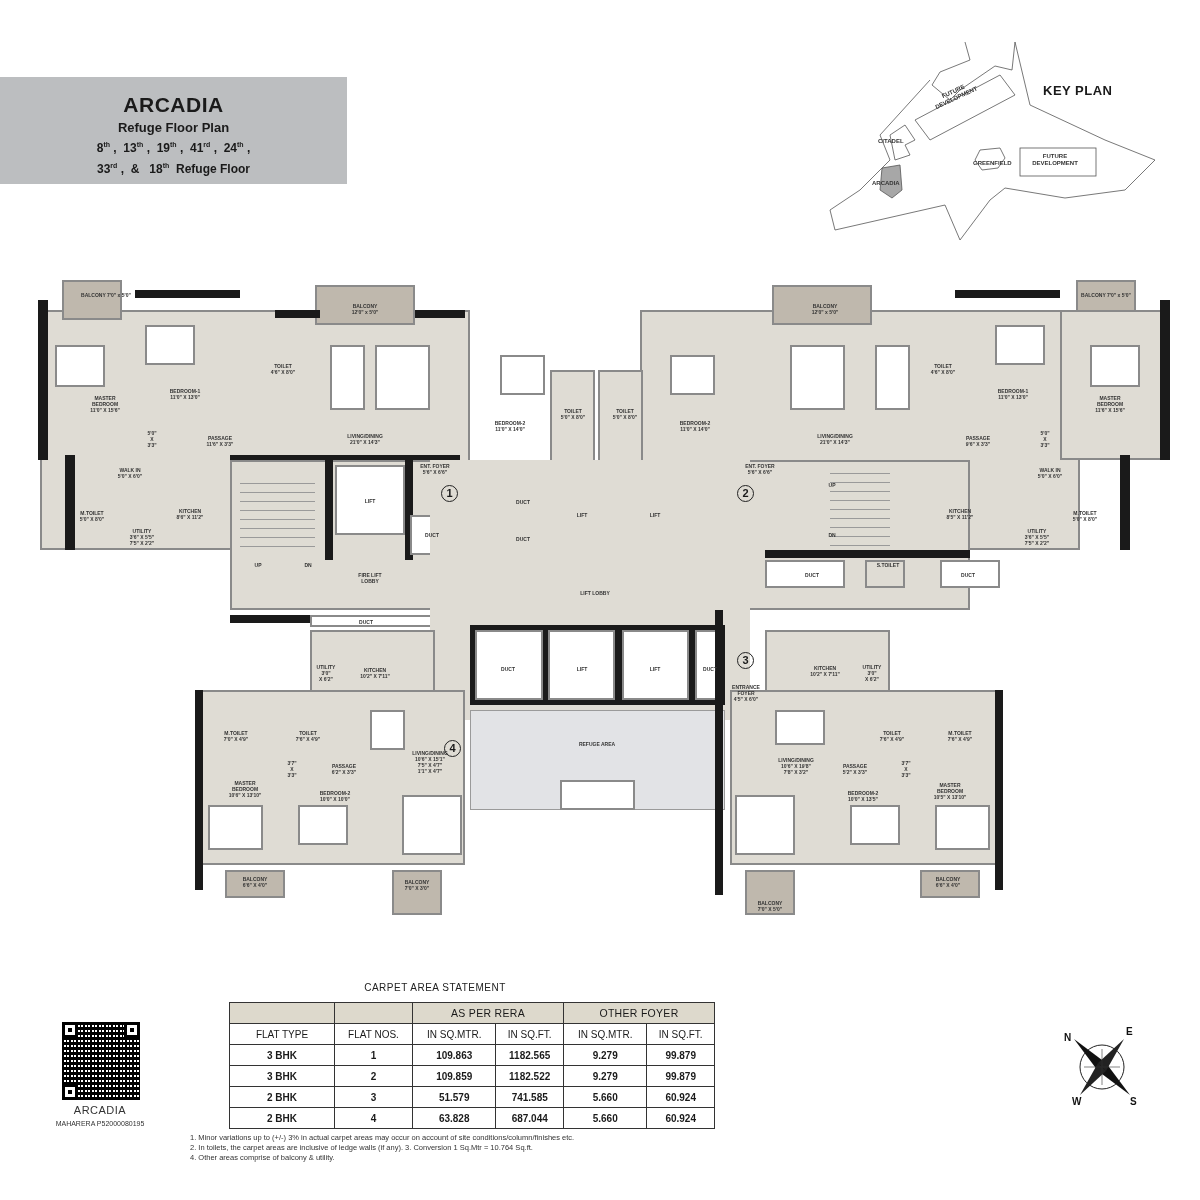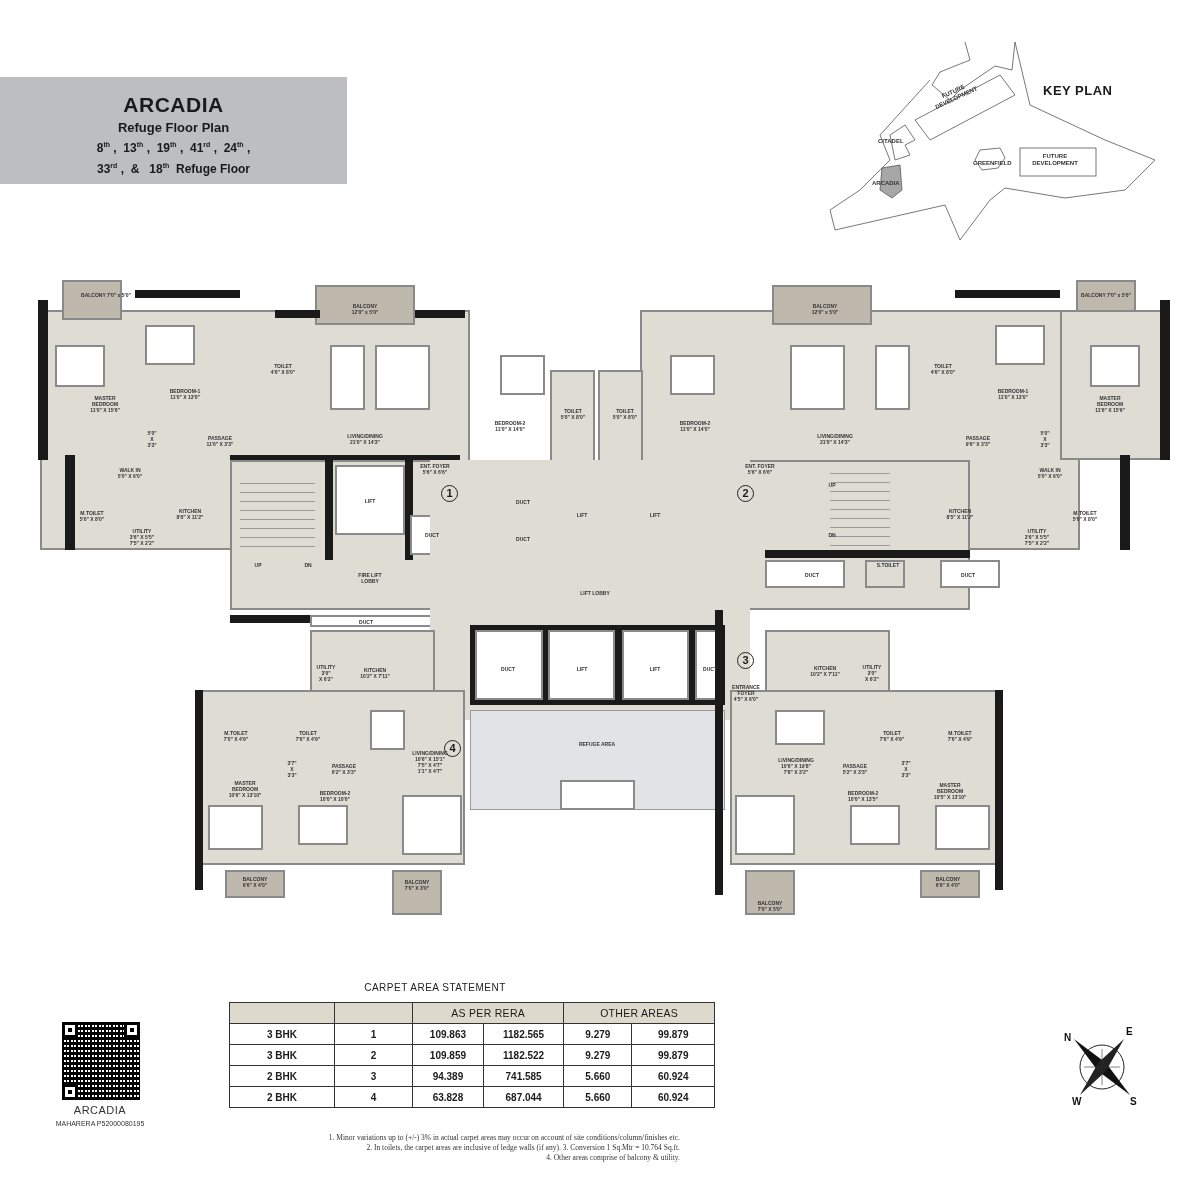--- a/index.html
+++ b/index.html
@@ -30,21 +30,21 @@
   .stairs { position: absolute; background: repeating-linear-gradient(to bottom, #dfdcd4 0px, #dfdcd4 8px, #9a9a9a 8px, #9a9a9a 9px); }
 
   
   .table-title { position: absolute; left: 190px; top: 982px; width: 490px; text-align: center; font-size: 10px; letter-spacing: 0.5px; color: #222; }
   table.area { position: absolute; left: 197px; top: 1002px; width: 486px; border-collapse: collapse; font-size: 10px; margin-left: 32px; }
   table.area td, table.area th { border: 1px solid #333; text-align: center; height: 21px; }
   table.area th.grp { background: #ddd9cc; font-weight: normal; font-size: 10.5px; letter-spacing: 0.3px; }
   table.area th.blank { background: #ddd9cc; }
   table.area th.sub { font-weight: normal; background: #fff; }
   table.area td { font-weight: bold; }
-  .notes { position: absolute; left: 190px; top: 1133px; width: 490px; text-align: right; font-size: 7.5px; line-height: 10px; color: #333; font-family: Liberation Serif, serif; }
+  .notes { position: absolute; left: 190px; top: 1133px; width: 490px; text-align: left; font-size: 7.5px; line-height: 10px; color: #333; }
 
   
   .qr { position: absolute; left: 60px; top: 1020px; width: 82px; height: 82px; background:
       repeating-linear-gradient(90deg, #000 0 2px, #fff 2px 4px, #000 4px 5px, #fff 5px 7px),
       repeating-linear-gradient(0deg, #000 0 3px, #fff 3px 5px);
       background-blend-mode: multiply; border: 2px solid #fff; }
   .qr-finder { position: absolute; width: 16px; height: 16px; border: 3px solid #000; background: #fff; }
   .qr-finder::after { content: ""; position: absolute; left: 3px; top: 3px; width: 4px; height: 4px; background: #000; }
   .qr-label { position: absolute; left: 40px; top: 1104px; width: 120px; text-align: center; font-size: 11px; color: #333; letter-spacing: 0.5px; }
   .rera { position: absolute; left: 30px; top: 1120px; width: 140px; text-align: center; font-size: 7px; color: #333; }
@@ -255,42 +255,50 @@
   <div class="lbl" style="left:918px;top:606px;"><span>BALCONY</span><br><span>6'6" X 4'0"</span></div>
 </div>
 
 <div class="table-title">CARPET AREA STATEMENT</div>
 <table class="area">
   <tbody>
       <tr>
     <th class="blank" style="width:105px;"></th>
     <th class="blank" style="width:78px;"></th>
     <th class="grp" colspan="2">AS PER RERA</th>
-    <th class="grp" colspan="2">OTHER AREAS</th>
+    <th class="grp" colspan="2">OTHER FOYER</th>
+  </tr>
+  <tr>
+    <th class="sub">FLAT TYPE</th>
+    <th class="sub">FLAT NOS.</th>
+    <th class="sub">IN SQ.MTR.</th>
+    <th class="sub">IN SQ.FT.</th>
+    <th class="sub">IN SQ.MTR.</th>
+    <th class="sub">IN SQ.FT.</th>
   </tr>
   <tr>
     <td>3 BHK</td>
         <td>1</td>
         <td>109.863</td>
         <td>1182.565</td>
         <td>9.279</td>
         <td>99.879</td>
   </tr>
   <tr>
     <td>3 BHK</td>
         <td>2</td>
         <td>109.859</td>
         <td>1182.522</td>
         <td>9.279</td>
         <td>99.879</td>
   </tr>
   <tr>
     <td>2 BHK</td>
         <td>3</td>
-        <td>94.389</td>
+        <td>51.579</td>
         <td>741.585</td>
         <td>5.660</td>
         <td>60.924</td>
   </tr>
   <tr>
     <td>2 BHK</td>
         <td>4</td>
         <td>63.828</td>
         <td>687.044</td>
         <td>5.660</td>

